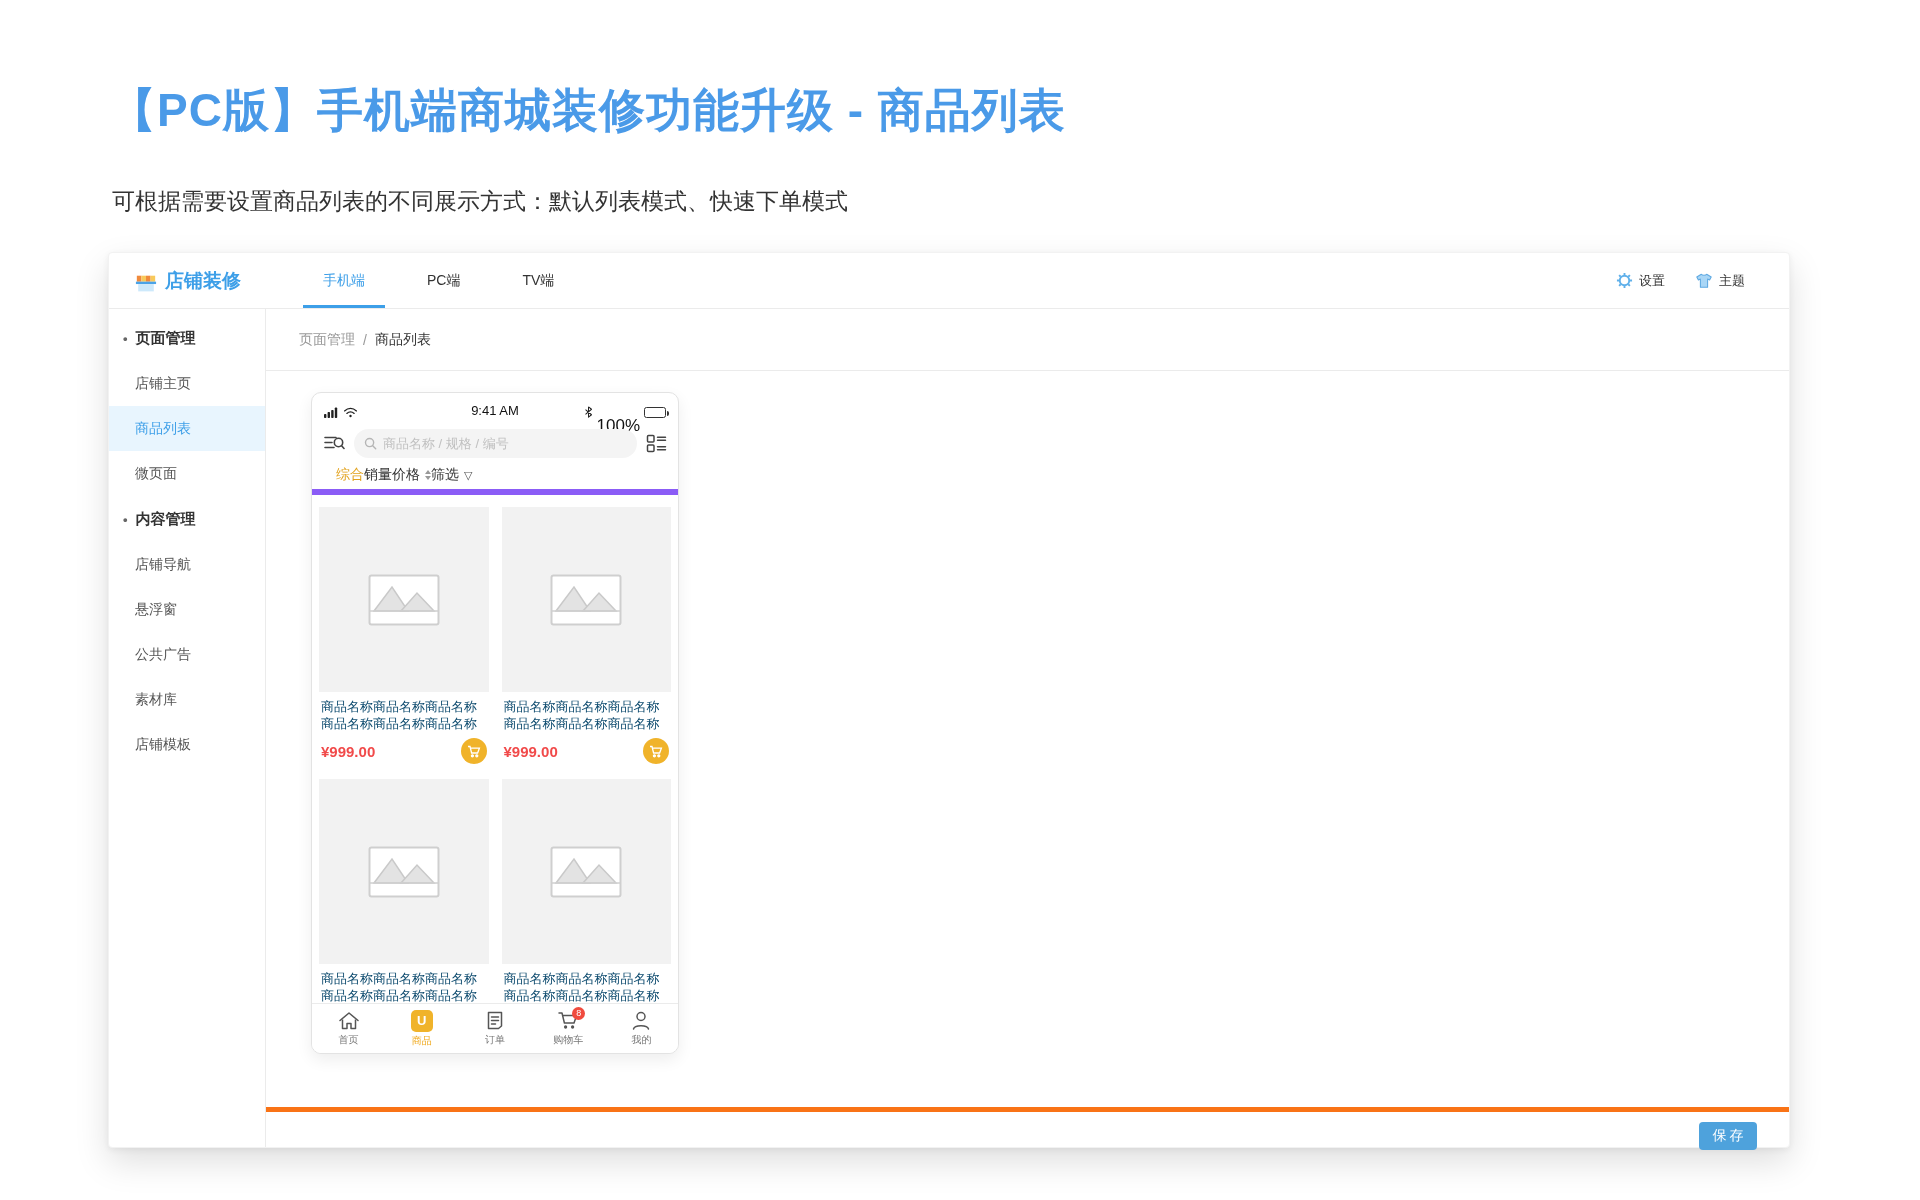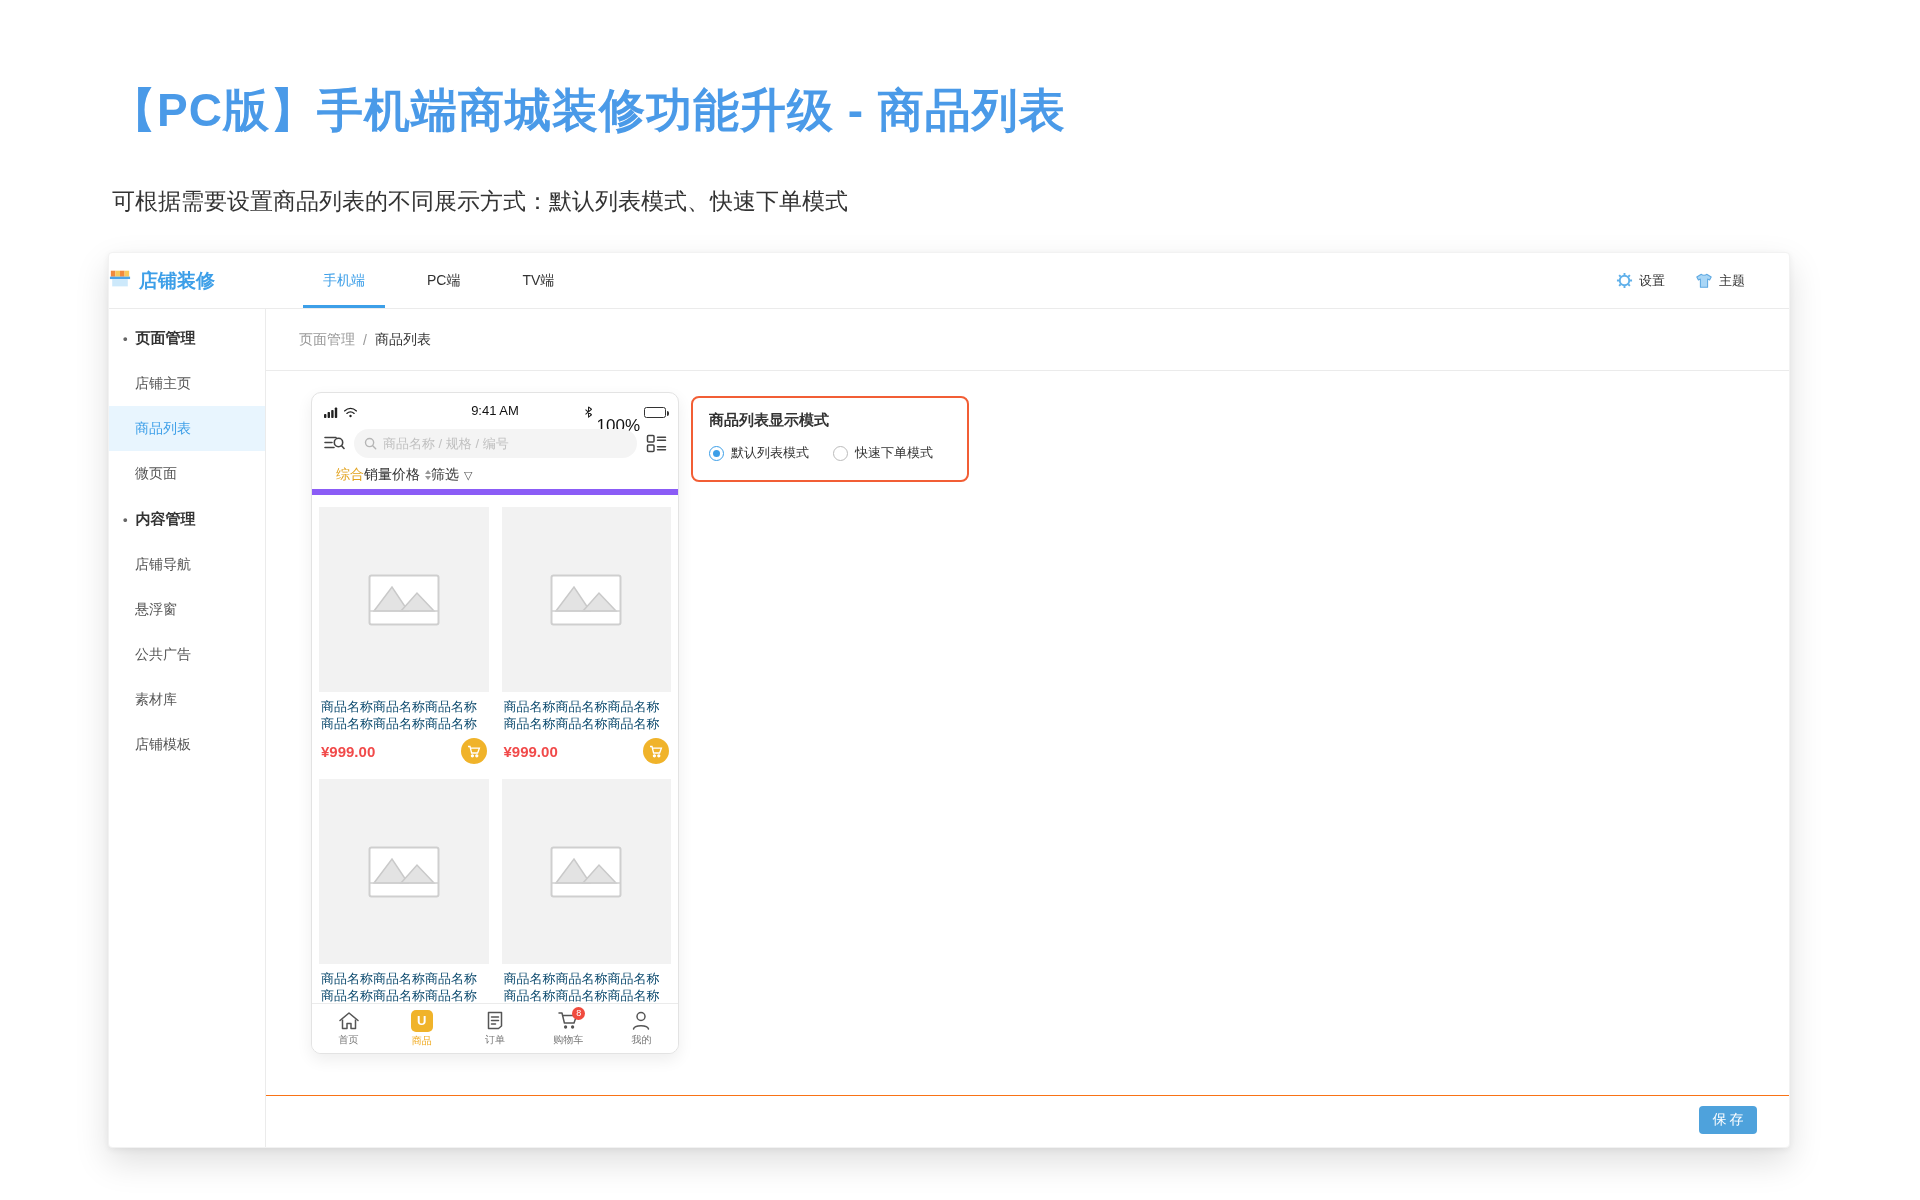--- a/index.html
+++ b/index.html
@@ -11,21 +11,21 @@
     color:#4A9AE8; letter-spacing:1px; }
   .page-subtitle { position:absolute; left:112px; top:186px; font-size:23px; color:#333; }
 
   .app-card { position:absolute; left:108px; top:252px; width:1682px; height:896px;
     background:#fff; border:1px solid #f2f2f2; border-radius:4px;
     box-shadow:0 2px 6px rgba(0,0,0,.06), 0 14px 34px rgba(0,0,0,.13); }
 
   
   .topbar { position:absolute; left:0; top:0; right:0; height:56px;
     border-bottom:1px solid #ebebeb; display:flex; align-items:center; }
-  .brand { display:flex; align-items:flex-start; gap:8px; width:150px; }
+  .brand { display:flex; align-items:flex-end; gap:8px; padding-left:26px; width:150px; }
   .brand-name { font-size:19px; font-weight:700; color:#3D9FE8; white-space:nowrap; }
   .top-tabs { display:flex; height:100%; margin-left:44px; }
   .top-tab { position:relative; display:flex; align-items:center; padding:0 20px; margin-right:22px;
     font-size:14px; color:#333; cursor:pointer; }
   .top-tab.active { color:#3D9FE8; }
   .top-tab.active::after { content:""; position:absolute; left:0; right:0; bottom:0;
     height:3px; background:#3D9FE8; }
   .top-actions { margin-left:auto; display:flex; align-items:center; gap:30px; padding-right:44px; }
   .top-action { display:flex; align-items:center; gap:6px; font-size:13px; color:#333; cursor:pointer; }
 
@@ -109,22 +109,22 @@
   .config-title { font-size:15px; font-weight:700; color:#333; }
   .radio-row { display:flex; align-items:center; margin-top:14px; gap:24px; }
   .radio { display:inline-flex; align-items:center; gap:7px; font-size:13px; color:#333; cursor:pointer; }
   .rdot { width:15px; height:15px; border-radius:50%; border:1px solid #bbb; background:#fff;
     position:relative; flex:none; }
   .rdot.sel { border-color:#3D9FE8; }
   .rdot.sel::after { content:""; position:absolute; left:3px; top:3px; width:7px; height:7px;
     border-radius:50%; background:#3D9FE8; }
 
   
-  .footerbar { position:absolute; left:0; right:0; bottom:0; height:52px;
-    border-top:1px solid #f97316; }
+  .footerbar { position:absolute; left:0; right:0; bottom:0; height:40px;
+    border-top:5px solid #f97316; }
   .save-btn { position:absolute; right:32px; top:10px; width:58px; height:28px;
     background:#4EA2DC; color:#fff; border:none; border-radius:4px; font-size:14px;
     letter-spacing:3px; cursor:pointer; font-family:inherit; padding-left:3px; }
 
   svg { display:block; }
 </style>
 </head>
 <body>
 
 <h1 class="page-title">【PC版】手机端商城装修功能升级 - 商品列表</h1>
@@ -408,31 +408,18 @@
             <svg width="20" height="21" viewBox="0 0 20 21" fill="none" stroke="#555" stroke-width="1.5" stroke-linecap="round">
               <circle cx="10" cy="6.5" r="4"></circle>
               <path d="M2.5 19 C3.5 14.5 16.5 14.5 17.5 19"></path>
             </svg>
           </span>
           <span class="pnav-label">我的</span>
         </div>
       </nav>
     </section>
 
-    <section class="configbox">
-      <h3 class="config-title">商品列表显示模式</h3>
-      <div class="radio-row">
-        <label class="radio">
-          <span class="rdot sel"></span>
-          <span>默认列表模式</span>
-        </label>
-        <label class="radio">
-          <span class="rdot"></span>
-          <span>快速下单模式</span>
-        </label>
-      </div>
-    </section>
 
     <div class="footerbar">
       <button class="save-btn">保存</button>
     </div>
   </main>
 </div>
 
 </body></html>

